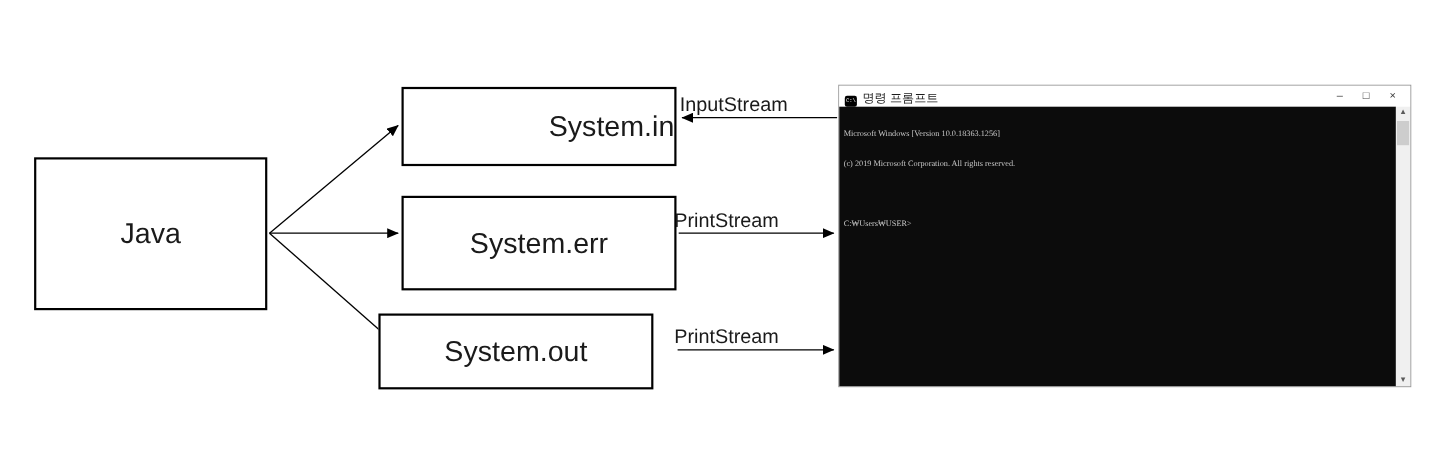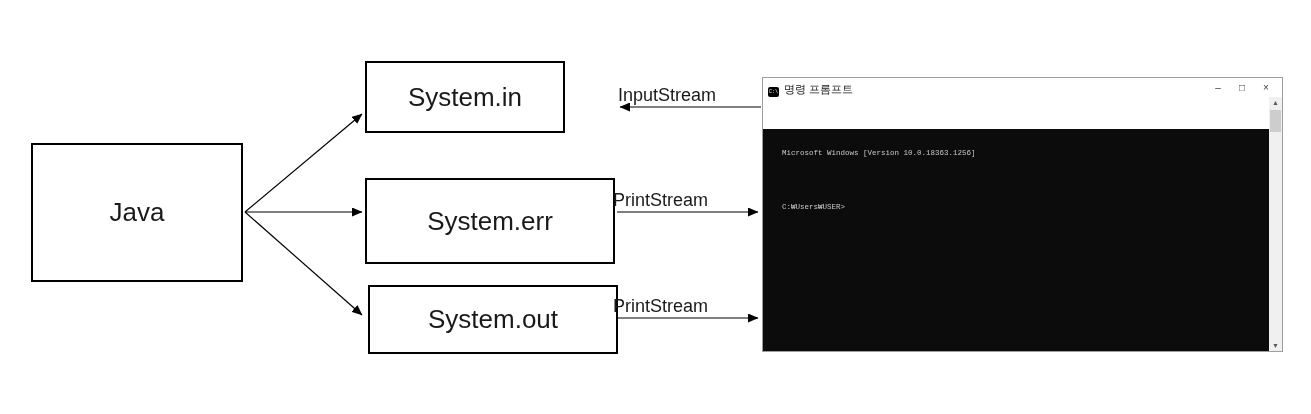--- a/index.html
+++ b/index.html
@@ -33,23 +33,23 @@
     justify-content: center;
     z-index: 2;
     color: #1a1a1a;
   }
   .java-box {
     left: 31px; top: 143px; width: 212px; height: 139px;
     font-size: 26px;
     line-height: 1.25;
   }
   .stream-box { font-size: 26px; }
-  .box-sysin  { left: 365px; top: 61px;  width: 200px; height: 72px; }
+  .box-sysin  { left: 365px; top: 79px;  width: 250px; height: 72px; align-items: flex-end; }
   .box-syserr { left: 365px; top: 178px; width: 250px; height: 86px; }
-  .box-sysout { left: 368px; top: 285px; width: 250px; height: 69px; }
+  .box-sysout { left: 344px; top: 285px; width: 250px; height: 69px; }
   
   .arrow-label {
     position: absolute;
     width: 150px;
     text-align: left;
     font-size: 18px;
     color: #1a1a1a;
     z-index: 2;
   }
   .lbl-input  { left: 618px; top: 85px; }
@@ -101,28 +101,27 @@
     line-height: 19px;
     text-align: center;
     font-size: 10px;
     color: #3c3c3c;
     cursor: default;
   }
   .console-body {
     position: absolute;
     left: 0; top: 19px; right: 13px; bottom: 0;
     background: #0c0c0c;
-    padding: 2px 0 0 19px;
-    font-family: Liberation Mono, monospace;
+    padding: 2px 0 0 4px;
+    font-family: Liberation Serif, serif;
     font-size: 7.5px;
     line-height: 9px;
     color: #c8c8c8;
     white-space: pre;
     overflow: hidden;
-    margin-top: 32px;
   }
   .console-line { height: 9px; }
   .scrollbar {
     position: absolute;
     top: 19px; right: 0; bottom: 0;
     width: 13px;
     background: #f0f0f0;
   }
   .scroll-arrow {
     position: absolute;
@@ -184,20 +183,21 @@
       <div class="cmd-icon">C:\</div>
       <div class="title-text">명령 프롬프트</div>
       <div class="caption-buttons">
         <div class="cap-btn">–</div>
         <div class="cap-btn">□</div>
         <div class="cap-btn">×</div>
       </div>
     </div>
     <div class="console-body">
       <div class="console-line">Microsoft Windows [Version 10.0.18363.1256]</div>
+      <div class="console-line">(c) 2019 Microsoft Corporation. All rights reserved.</div>
       <div class="console-line"></div>
       <div class="console-line">C:₩Users₩USER&gt;</div>
     </div>
     <div class="scrollbar">
       <div class="scroll-arrow scroll-up">▲</div>
       <div class="scroll-thumb"></div>
       <div class="scroll-arrow scroll-down">▼</div>
     </div>
   </div>
 

